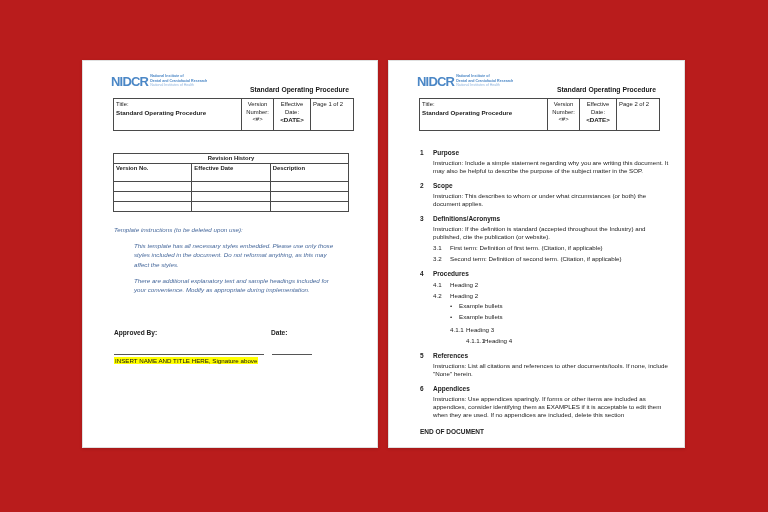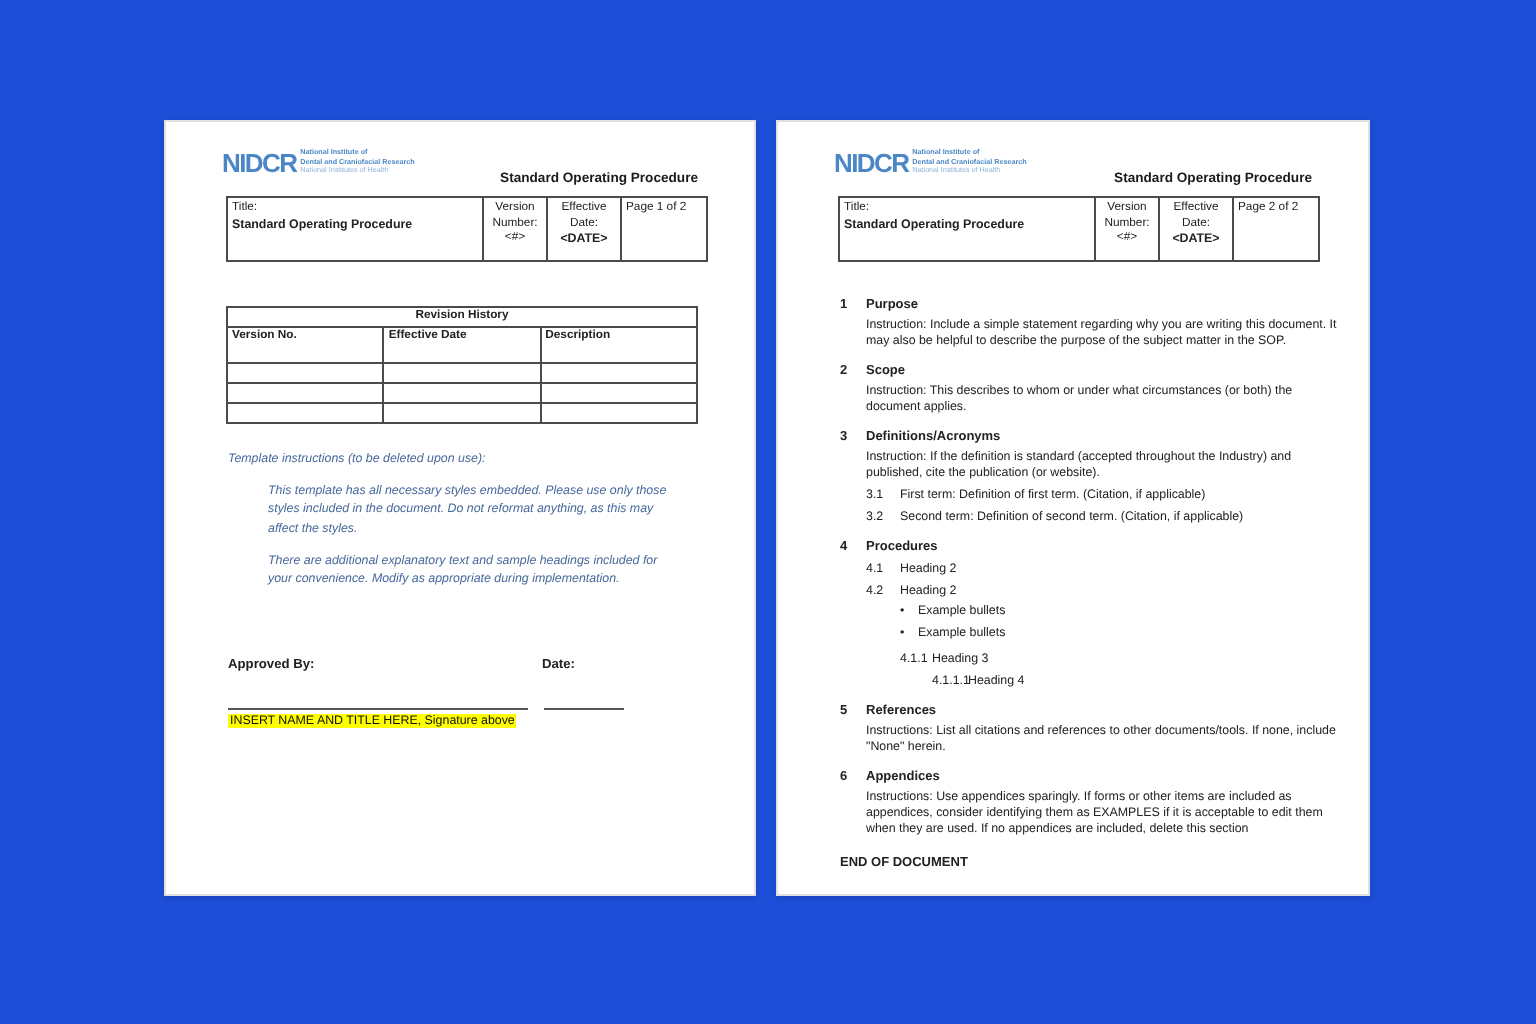--- a/index.html
+++ b/index.html
@@ -1,19 +1,19 @@
 <!DOCTYPE html>
 <html><head>
 <meta charset="utf-8">
 <style>
   * { margin:0; padding:0; box-sizing:border-box; }
   html,body { width:768px; height:512px; }
   .canvas {
     position:relative; width:768px; height:512px;
-    background:#1d4ed8; overflow:hidden;
+    background:#b91c1c; overflow:hidden;
     font-family:"Liberation Sans","DejaVu Sans",sans-serif;
     color:#222;
   }
   .page {
     position:absolute; top:60px; width:296px; height:388px;
     background:#ffffff; border:1px solid #e0e0e0;
     box-shadow:0 1px 3px rgba(0,0,0,0.14);
   }
   #page1 { left:82px; }
   #page2 { left:388px; width:297px; }

